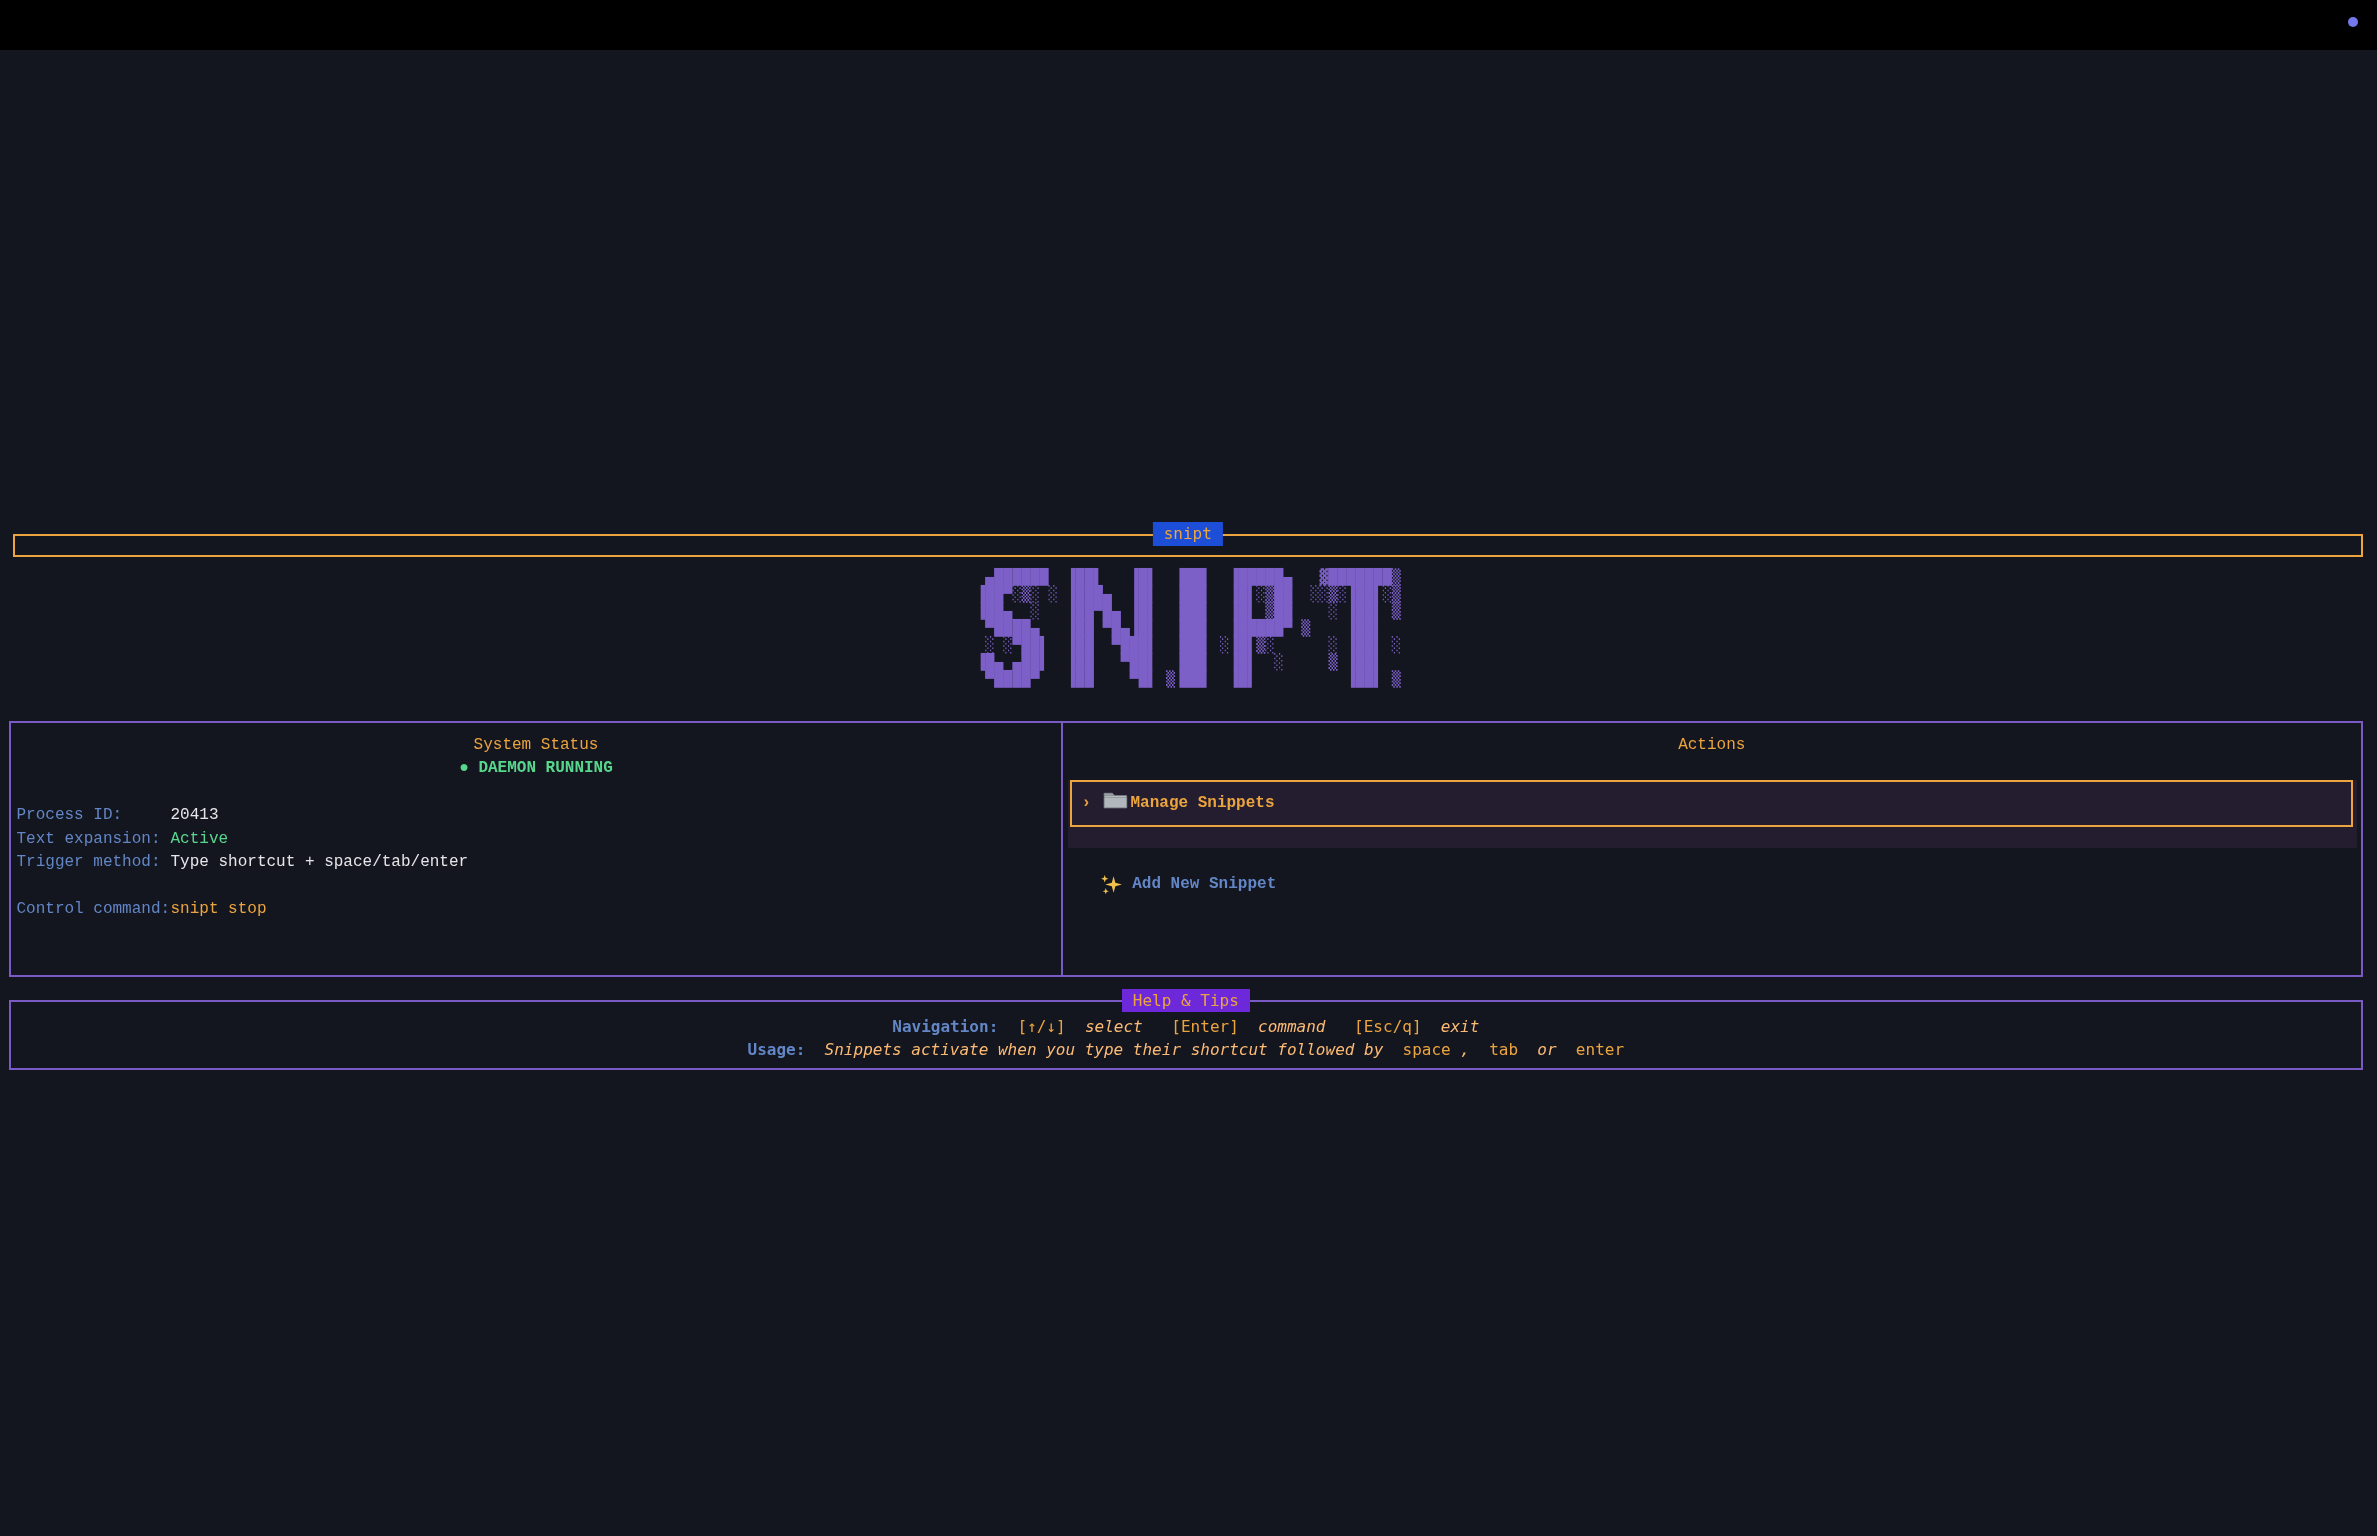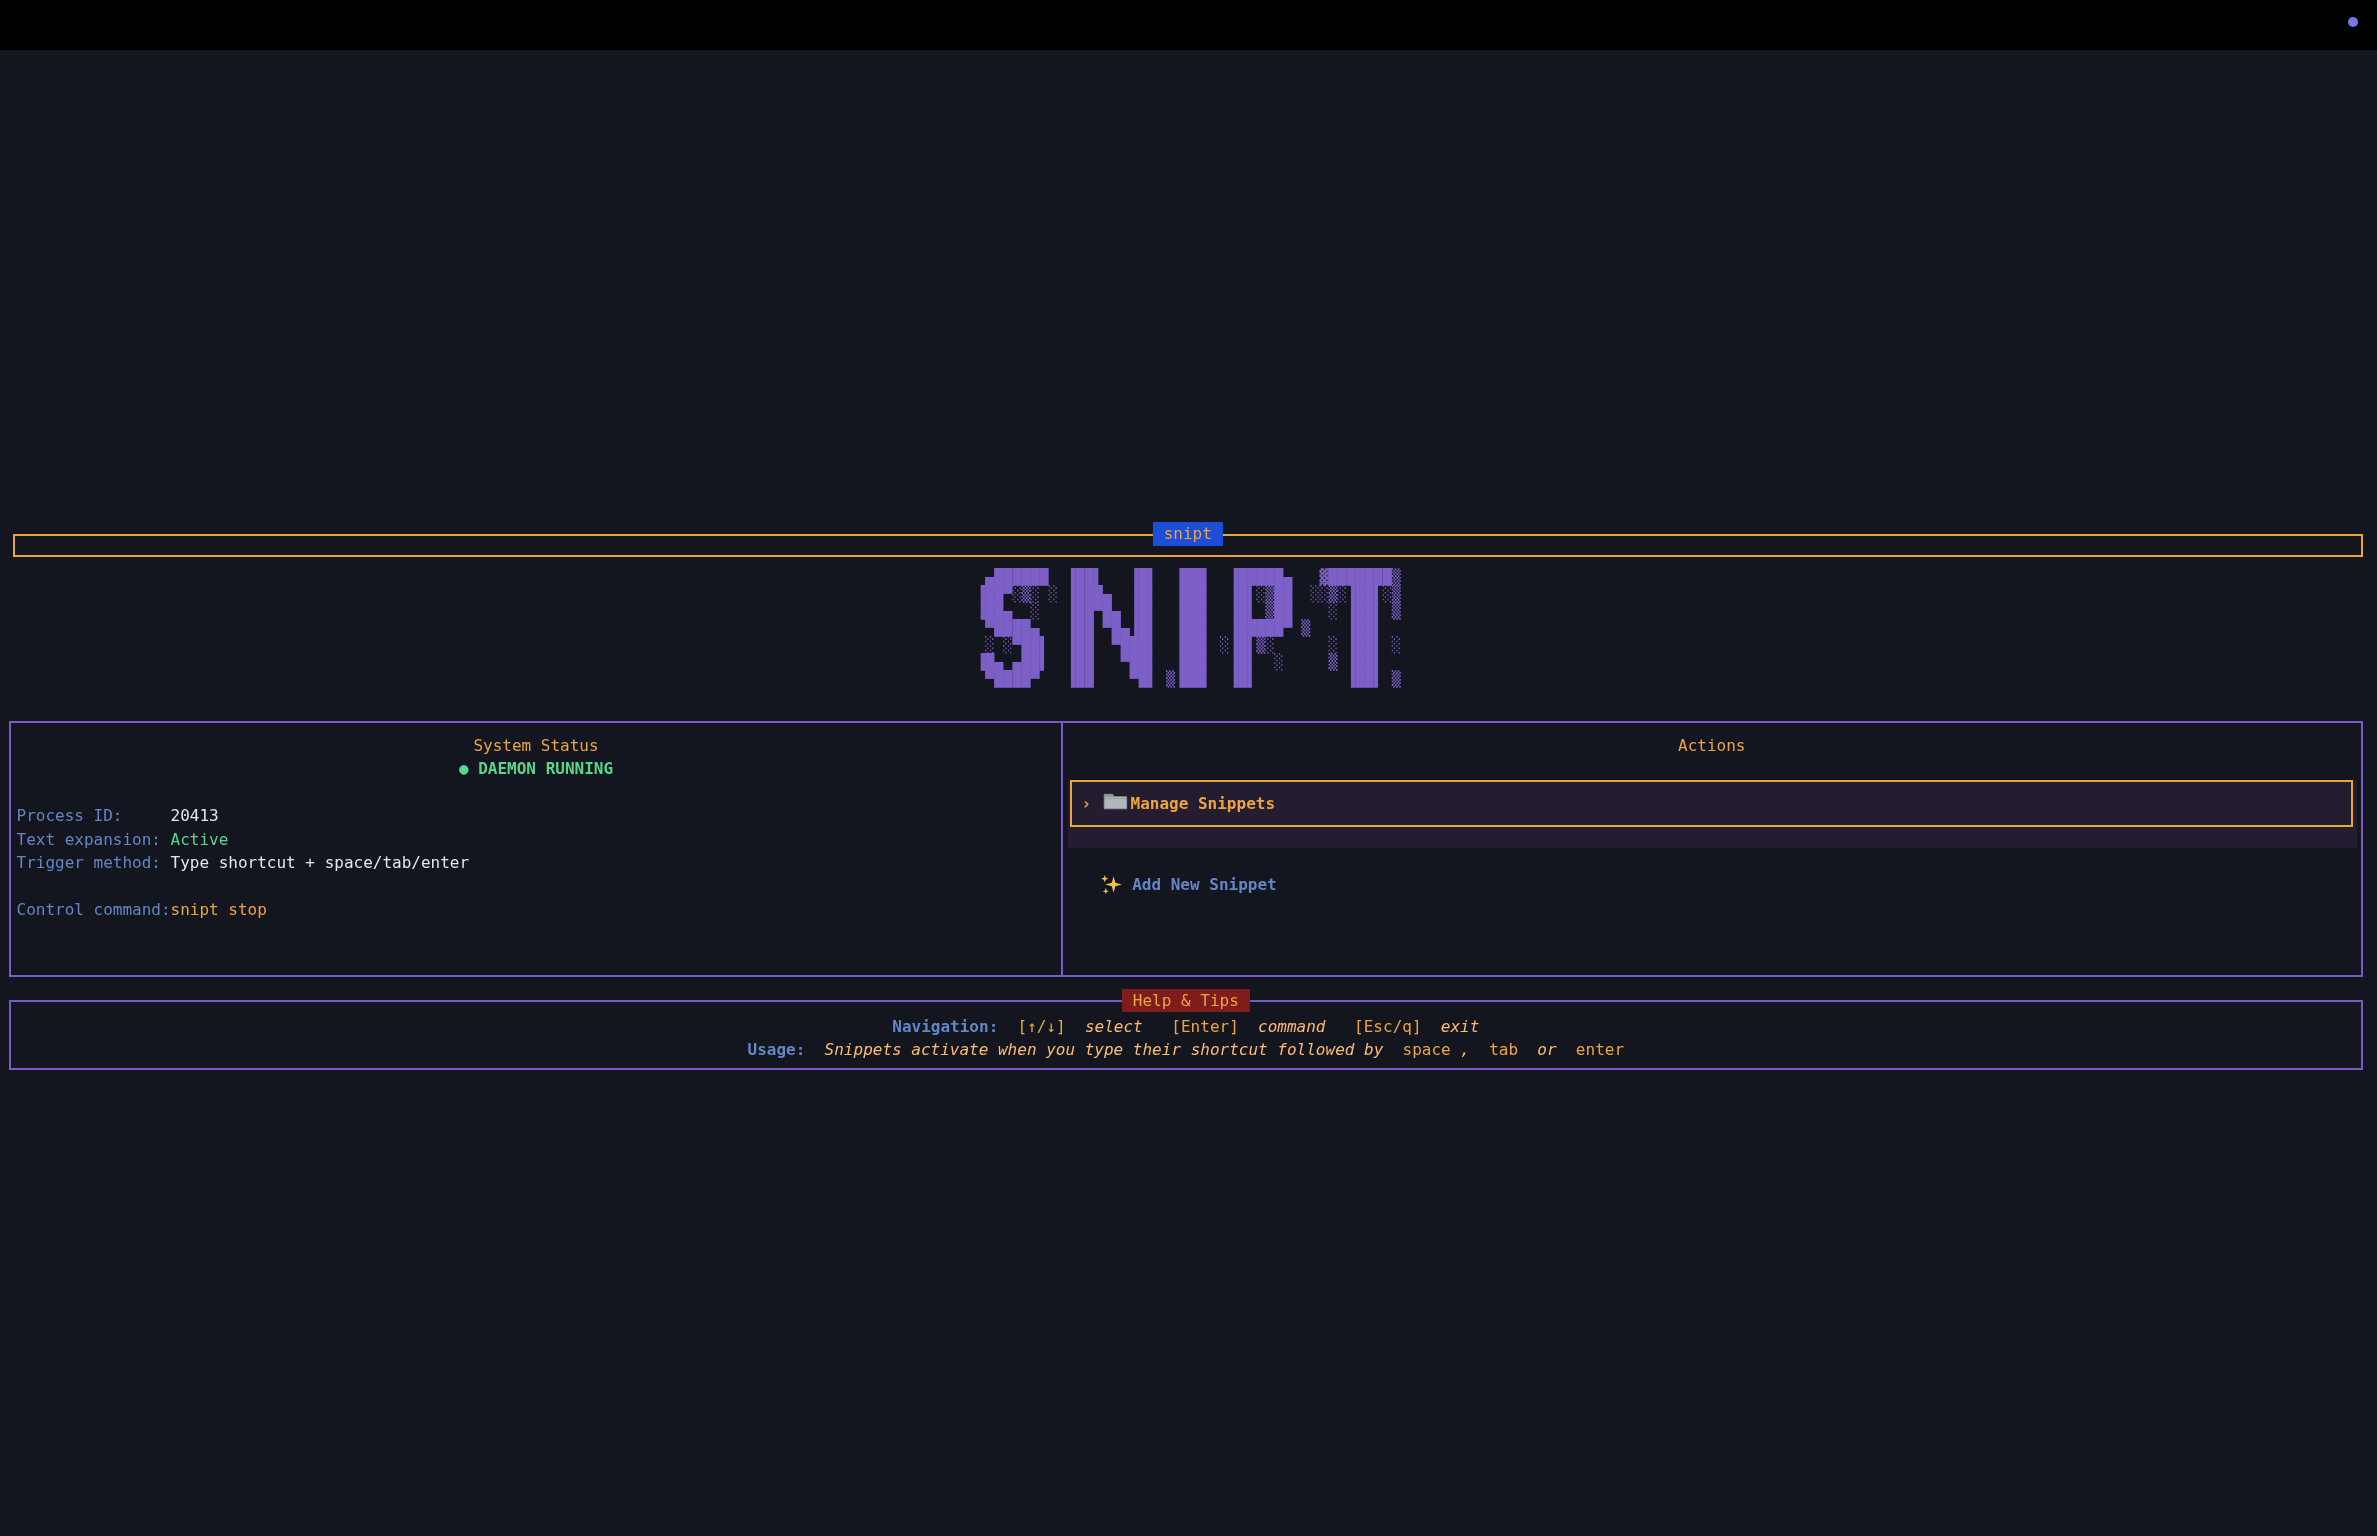--- a/index.html
+++ b/index.html
@@ -42,20 +42,21 @@
     font-family: "DejaVu Sans Mono", monospace;
     font-size: 15px; line-height: 17px;
     color: #7c60c8;
   }
 
   
   .main-row {
     display: flex;
     margin: 32px 14.4px 0 9px;
     height: 256px;
+    font-family: Liberation Mono, monospace;
   }
   .panel {
     box-sizing: border-box;
     border: 2.1px solid #7a5bc5;
     height: 256px;
   }
   .panel-left { width: 1054px; }
   .panel-right { flex: 1; margin-left: -2.1px; position: relative; }
 
   .panel-title {
@@ -97,21 +98,21 @@
 
   
   .help-panel {
     margin: 23.4px 14.4px 0 9px;
     height: 70px; box-sizing: border-box;
     border: 2.1px solid #7a5bc5;
     position: relative;
   }
   .help-title {
     position: absolute; left: 50%; top: -13.8px; transform: translateX(-50%);
-    background: #7f1d1d; padding: 0 11px;
+    background: #6d28d9; padding: 0 11px;
     color: #eca43e; line-height: 23.4px; white-space: pre;
   }
   .help-line { text-align: center; white-space: nowrap; }
   .help-line.first { margin-top: 12.4px; }
   .seg { display: inline-block; }
   .seg + .seg { margin-left: 9.6px; }
   .seg.gap2 { margin-left: 19px; }
   .seg.tight { margin-left: 0; }
   .seg-label { color: #6286c6; font-weight: bold; }
   .seg-key { color: #eca43e; }

